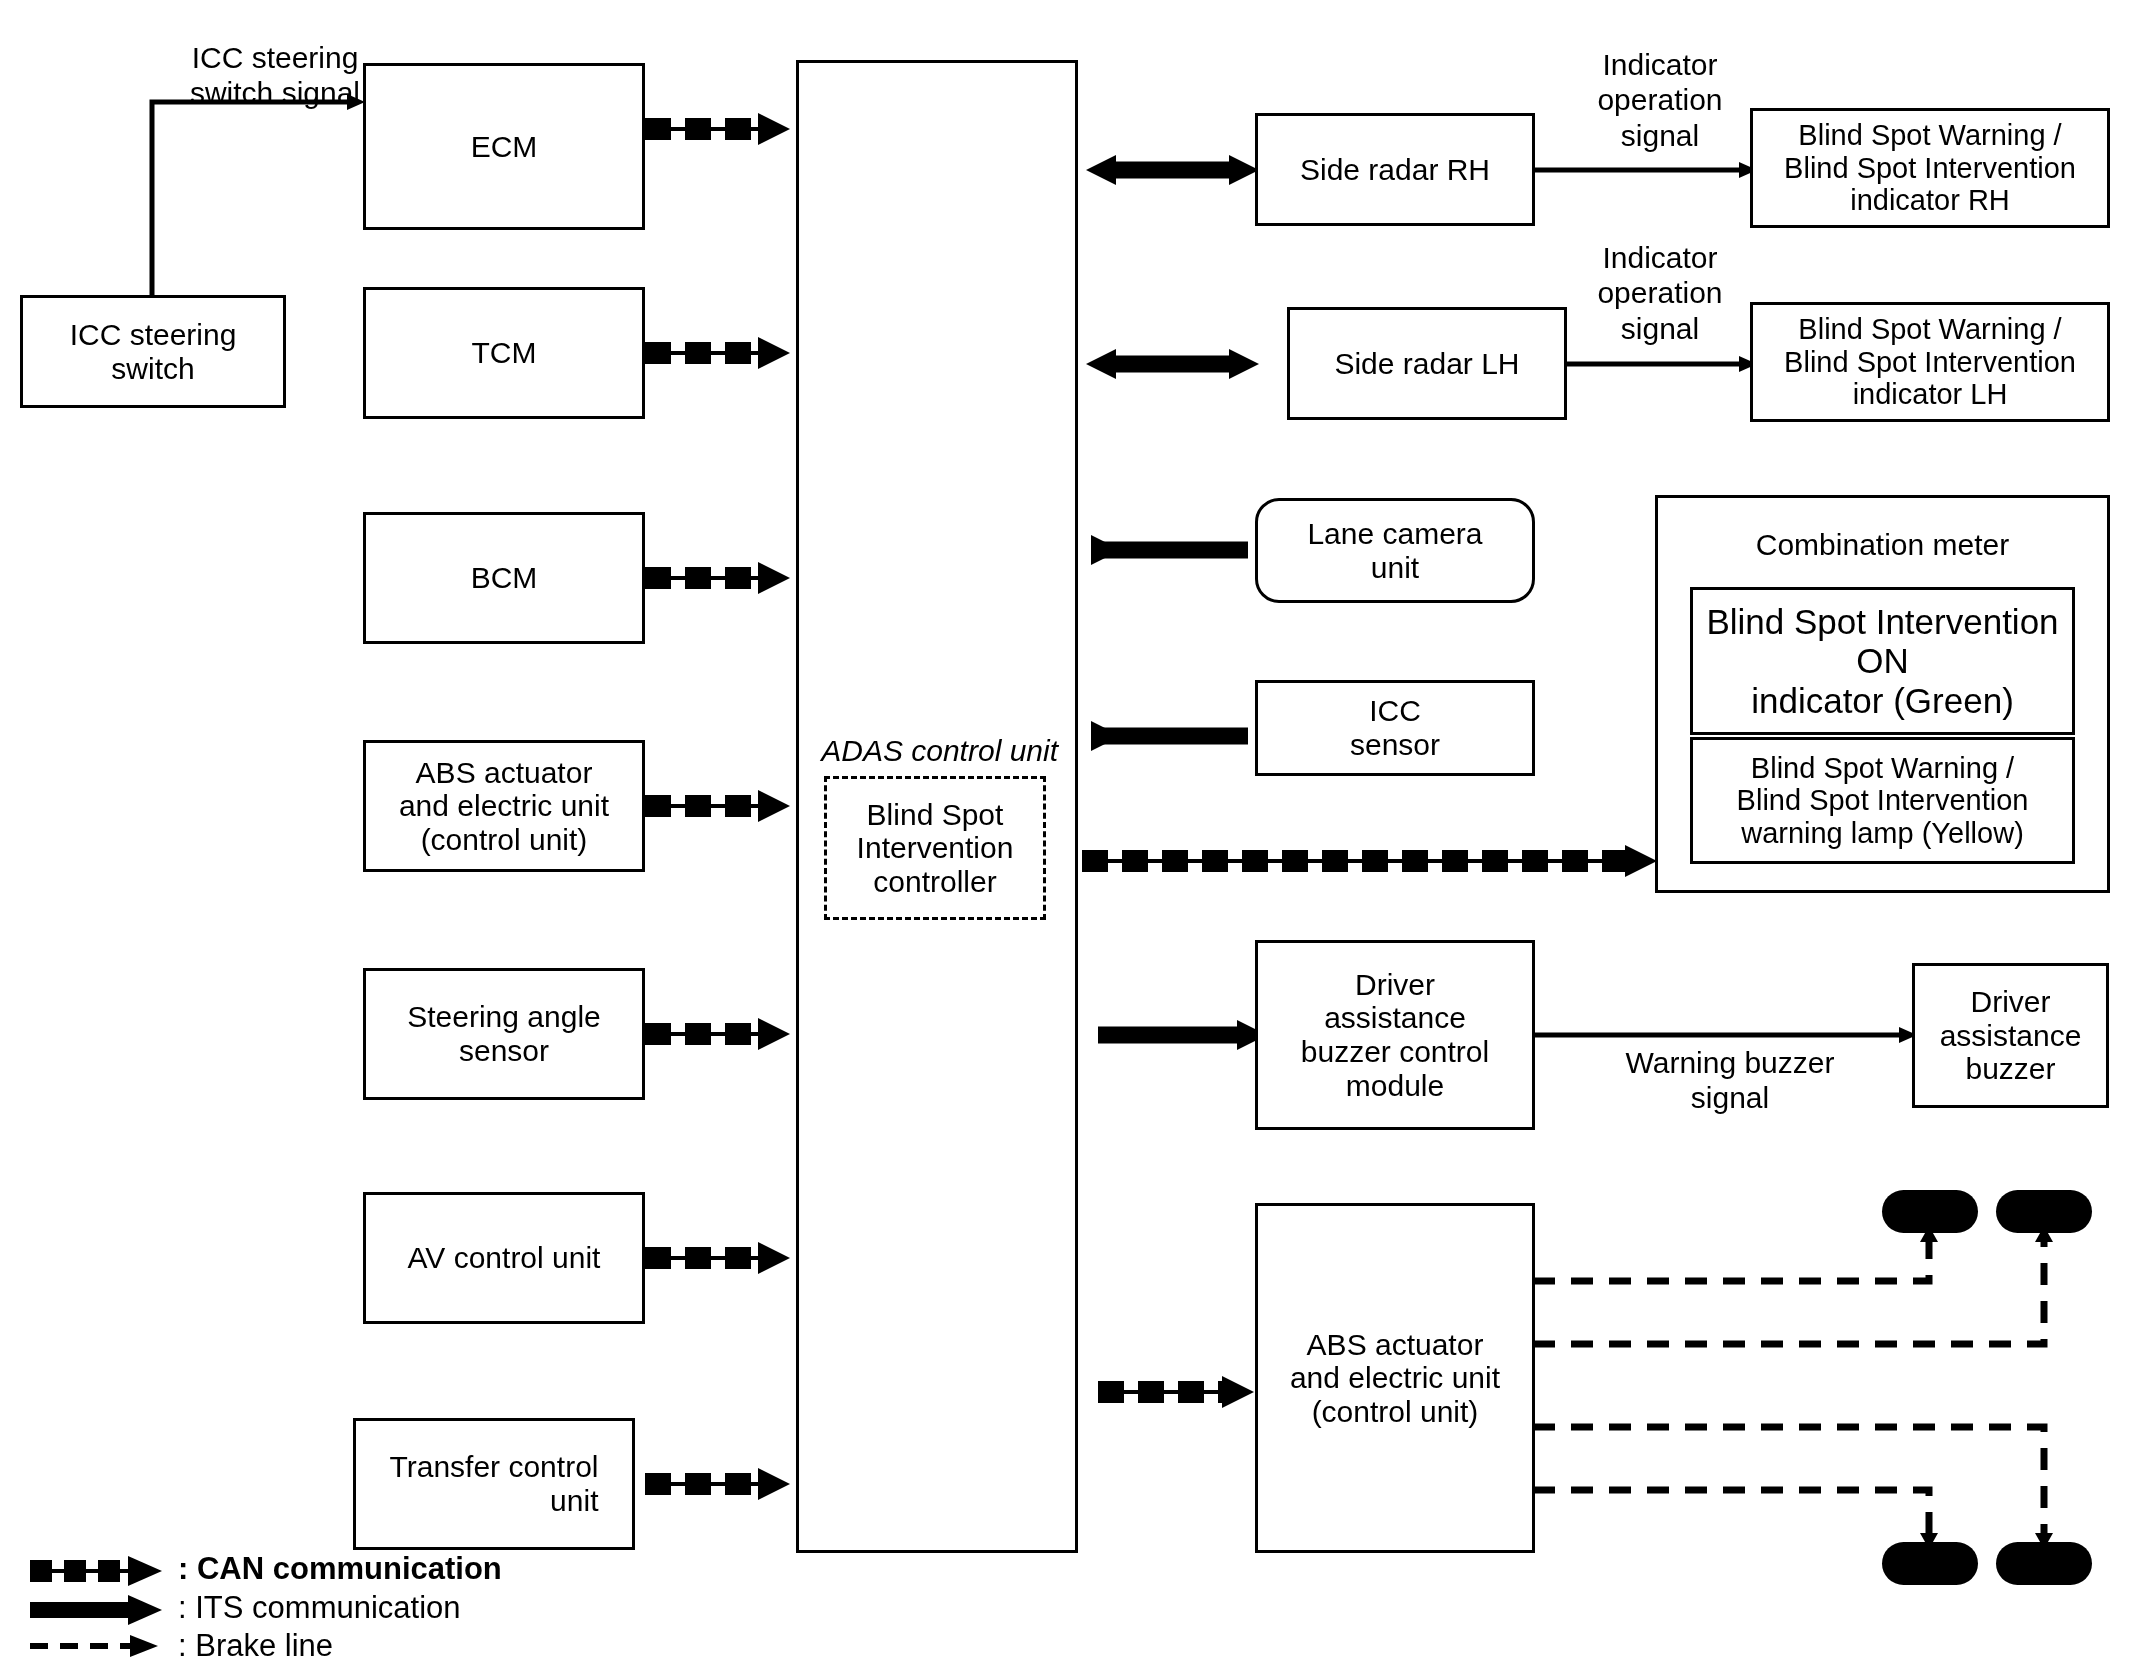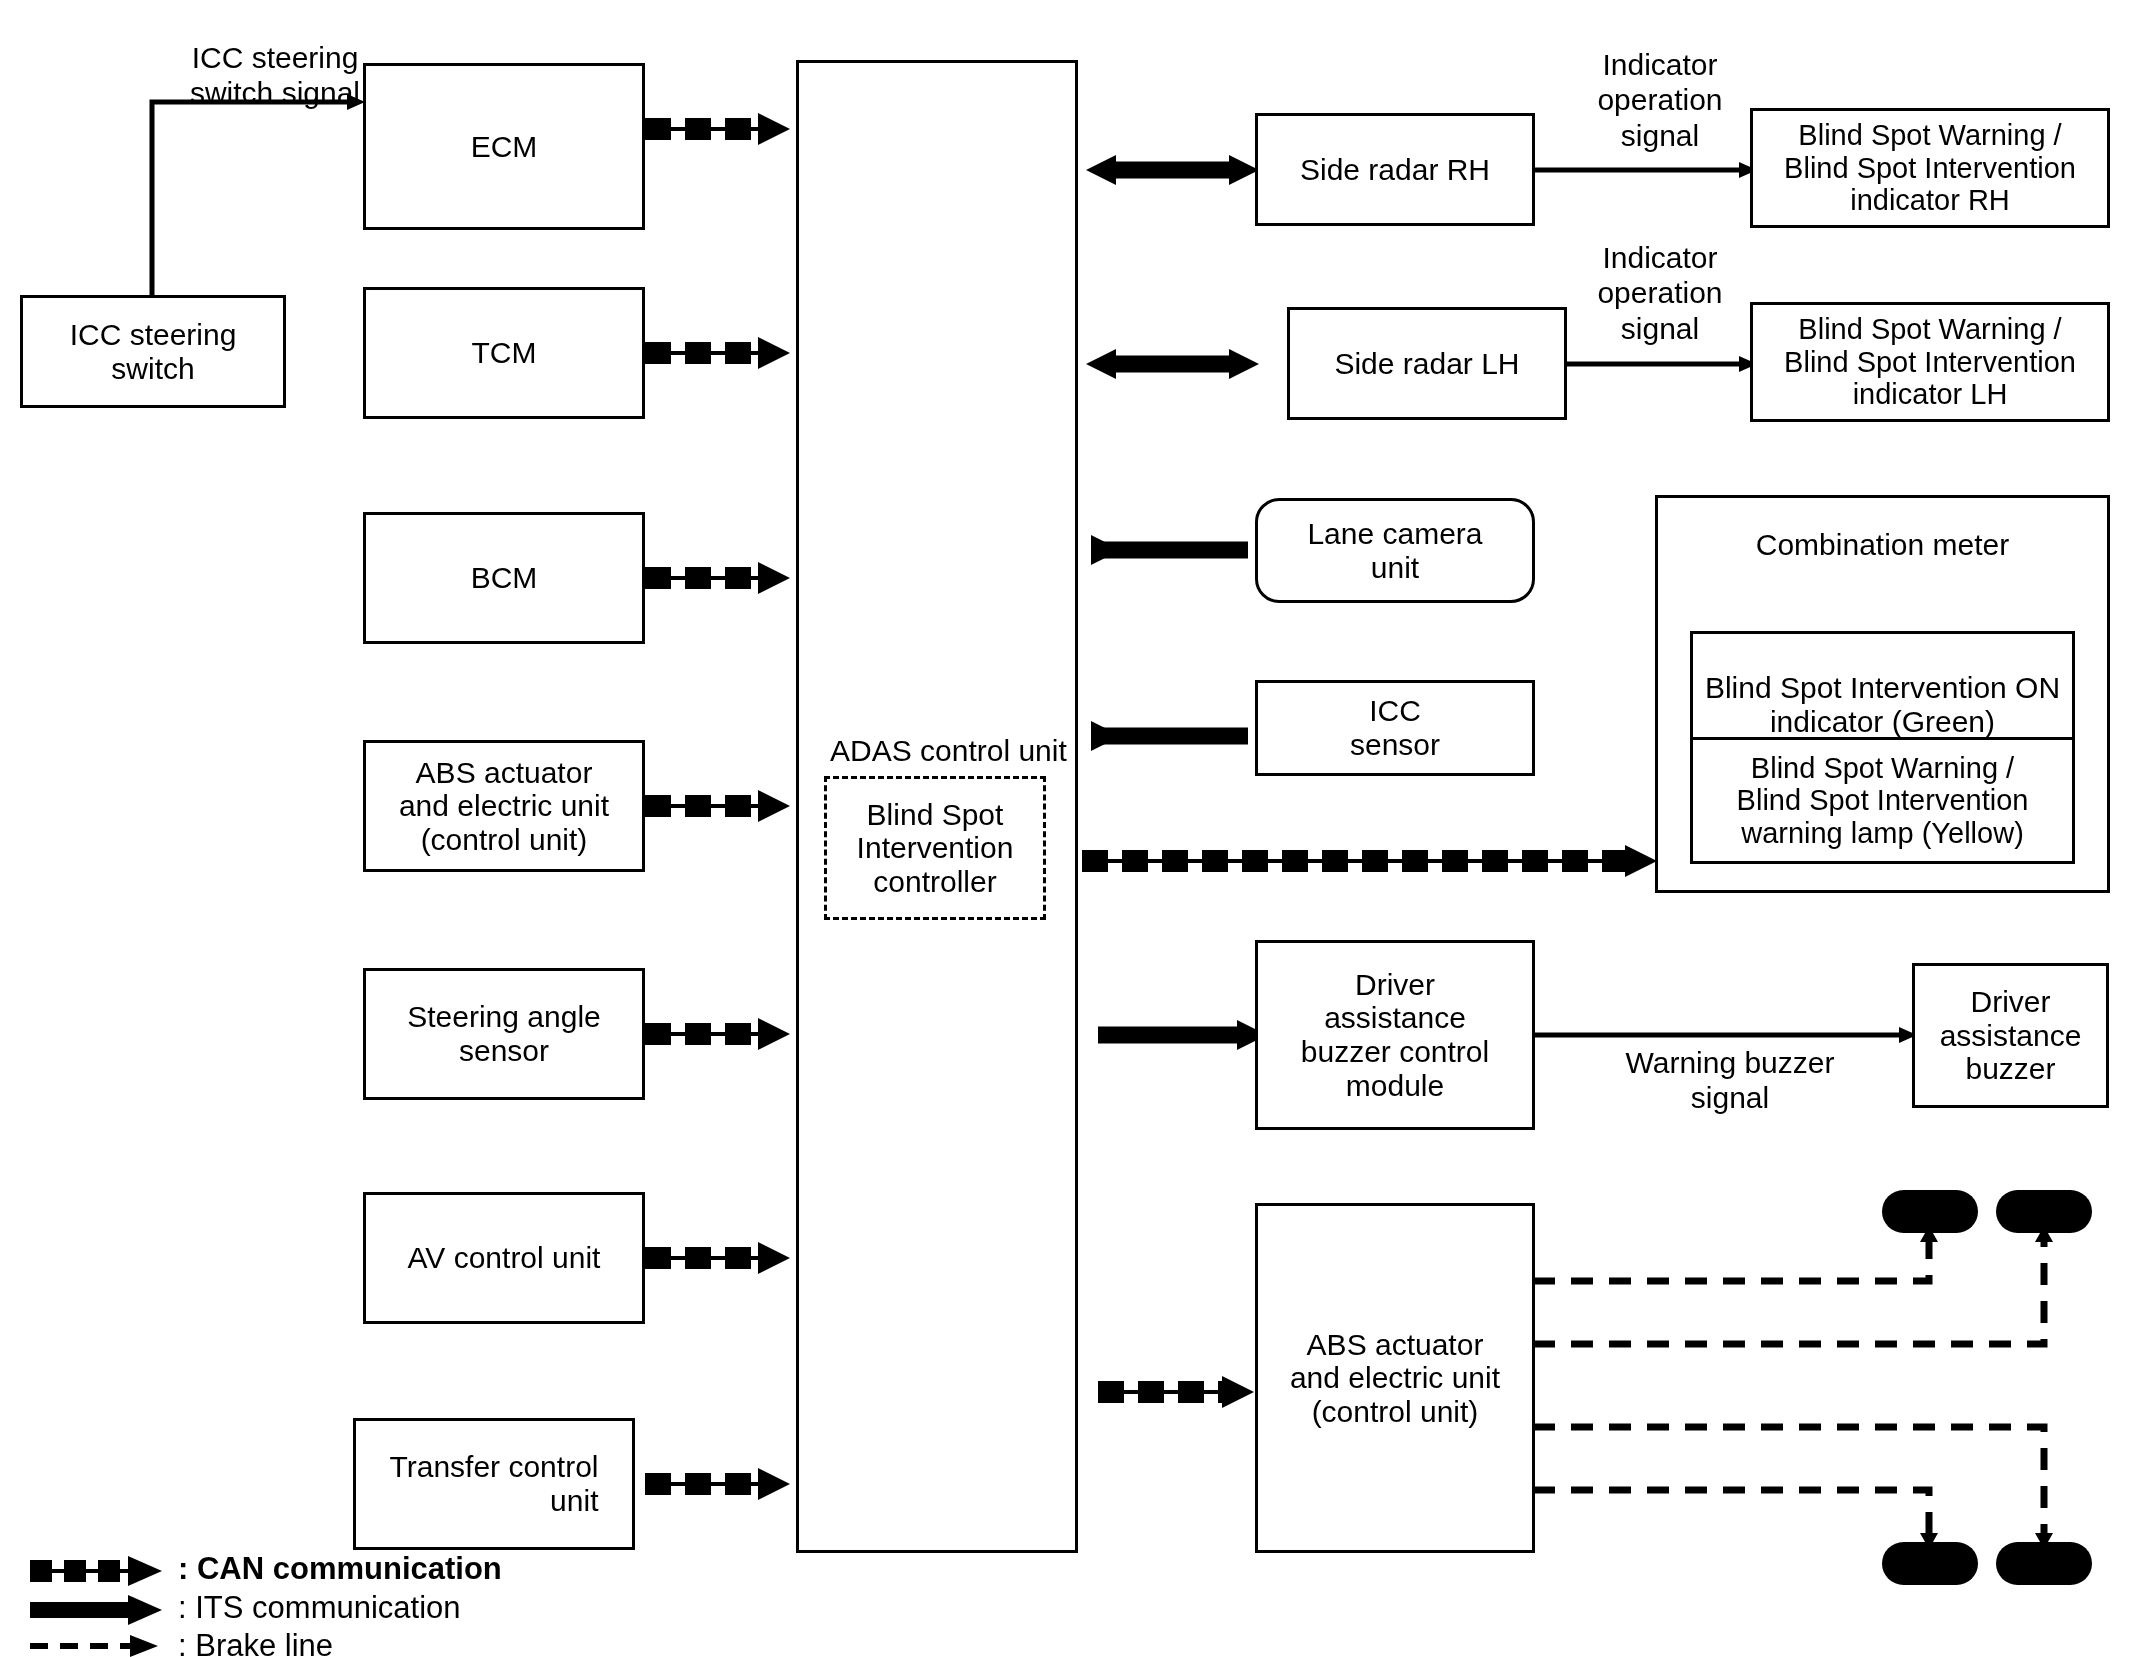--- a/index.html
+++ b/index.html
@@ -206,21 +206,21 @@
   <div class="node" style="left:353px;top:1418px;width:282px;height:132px;text-align:right;">
     <span style="white-space:pre-line">Transfer control
 unit</span>
   </div>
 
   <div class="plainlabel" style="left:140px;top:40px;width:270px;">ICC steering
 switch signal</div>
 
   <div class="node" style="left:796px;top:60px;width:282px;height:1493px;"></div>
 
-  <div class="plainlabel" style="left:830px;top:733px;width:290px;text-align:left;">ADAS control unit</div>
+  <div class="plainlabel" style="left:768px;top:733px;width:290px;text-align:right;font-style:italic;">ADAS control unit</div>
 
   <div class="dashedbox" style="left:824px;top:776px;width:222px;height:144px;">
     <span style="white-space:pre-line">Blind Spot
 Intervention
 controller</span>
   </div>
 
   <div class="node" style="left:1255px;top:113px;width:280px;height:113px;">
     <span style="white-space:pre-line">Side radar RH</span>
   </div>
@@ -279,21 +279,21 @@
   </div>
 
   <div class="plainlabel" style="left:1570px;top:1045px;width:320px;">Warning buzzer
 signal</div>
 
 
   <div class="node" style="left:1655px;top:495px;width:455px;height:398px;display:block;padding:0;"></div>
 
   <div class="plainlabel" style="left:1655px;top:527px;width:455px;">Combination meter</div>
 
-  <div class="node" style="left:1690px;top:587px;width:385px;height:148px;font-size:30px;margin-top:44px;">
+  <div class="node" style="left:1690px;top:587px;width:385px;height:148px;font-size:35px;">
     <span style="white-space:pre-line">Blind Spot Intervention ON
 indicator (Green)</span>
   </div>
 
   <div class="node" style="left:1690px;top:737px;width:385px;height:127px;font-size:29px;">
     <span style="white-space:pre-line">Blind Spot Warning /
 Blind Spot Intervention
 warning lamp (Yellow)</span>
   </div>
 

